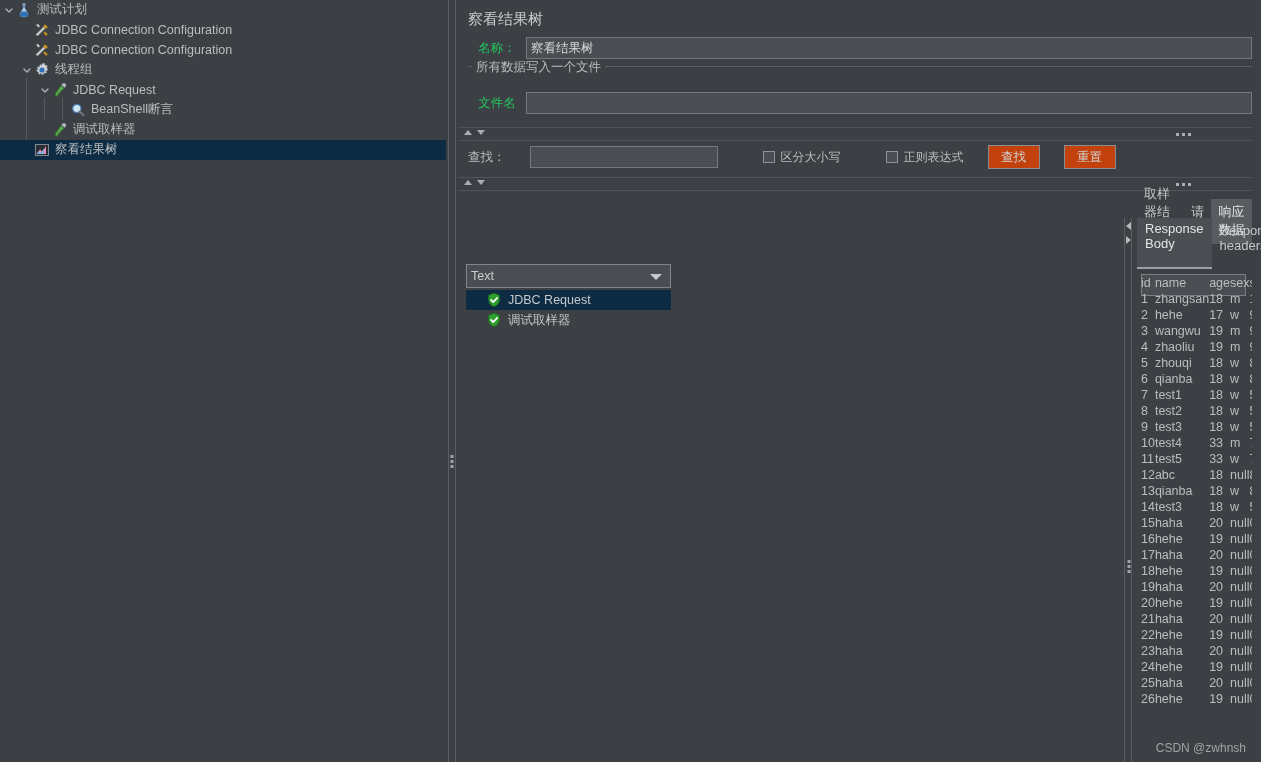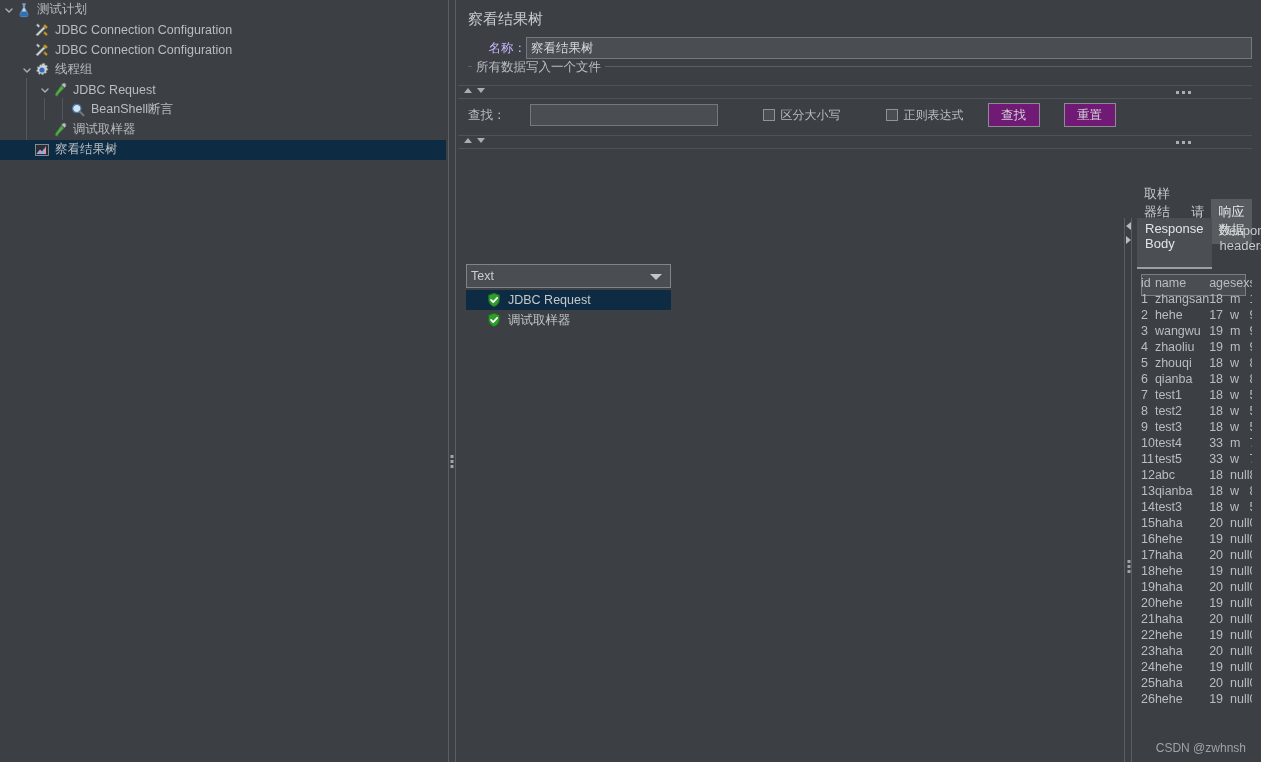--- a/index.html
+++ b/index.html
@@ -66,38 +66,38 @@
     position: absolute; left: 458px; top: 0; right: 0; height: 762px;
     background: #3c4044;
   }
   .panel-title {
     font-size: 15px; color: #c8ccd0;
     padding: 10px 0 0 10px; height: 34px;
   }
 
   .form-row { display: flex; align-items: center; height: 28px; padding-left: 10px; }
   .form-label {
-    color: #c4b5fd; font-size: 12.5px;
-    width: 58px; flex: 0 0 58px; text-align: right;
+    color: #22c55e; font-size: 12.5px;
+    width: 58px; flex: 0 0 58px; text-align: center;
   }
   .tin {
     flex: 1 1 auto; height: 22px;
     background: #4a4e52; border: 1px solid #74797d;
     color: #d4d8db; font-size: 12.5px;
     padding: 0 4px; line-height: 20px;
     overflow: hidden; white-space: nowrap;
     display: flex; align-items: center;
   }
 
   
   .groupbox {
     position: relative;
     margin: 4px 0 0 10px;
     border-top: 1px solid #5c6065;
-    padding-top: 8px;
+    padding-top: 16px;
   }
   .groupbox-title {
     position: absolute; top: -8px; left: 4px;
     background: #3c4044; padding: 0 4px;
     color: #b9bdc0; font-size: 12.5px;
   }
   .groupbox .form-row { padding-left: 0; }
 
   
   .collapse-bar {
@@ -127,21 +127,21 @@
   .search-input {
     width: 188px; height: 22px;
     background: #4a4e52; border: 1px solid #74797d;
   }
   .cbox-wrap { display: flex; align-items: center; gap: 6px; margin-left: 21px; }
   .cbox {
     width: 12px; height: 12px; background: #4a4e52; border: 1px solid #8e9398;
   }
   .btn {
     height: 24px; min-width: 52px;
-    background: #701a75; border: 1px solid #888d92;
+    background: #c2410c; border: 1px solid #888d92;
     color: #d0d4d7; font-size: 12.5px;
     display: flex; align-items: center; justify-content: center;
     padding: 0 10px;
   }
 
   
   #lower { position: absolute; left: 0; top: 218px; right: 0; bottom: 0; }
 
   
   #sampler-col {
@@ -363,20 +363,24 @@
     <div class="panel-title">察看结果树</div>
 
     <div class="form-row">
       <div class="form-label">名称：</div>
       <div class="tin">察看结果树</div>
     </div>
 
 
     <div class="groupbox">
       <div class="groupbox-title">所有数据写入一个文件</div>
+      <div class="form-row" style="margin-top:6px;">
+        <div class="form-label">文件名</div>
+        <div class="tin"></div>
+      </div>
     </div>
 
     <div class="collapse-bar" style="margin-top:10px;">
       <div class="tris">
         <div class="tri up"></div>
         <div class="tri down"></div>
       </div>
       <div class="dots3" style="left:718px;">
           <i></i>
           <i></i>

